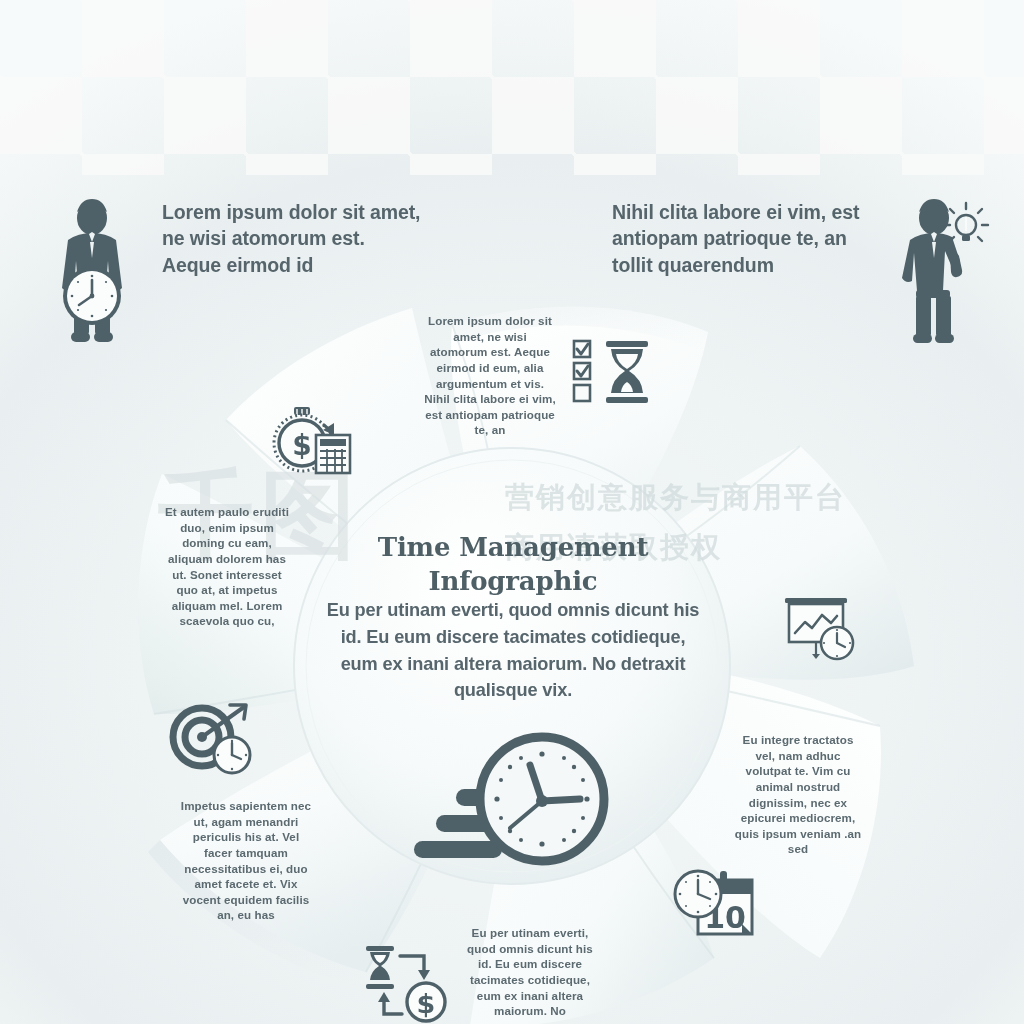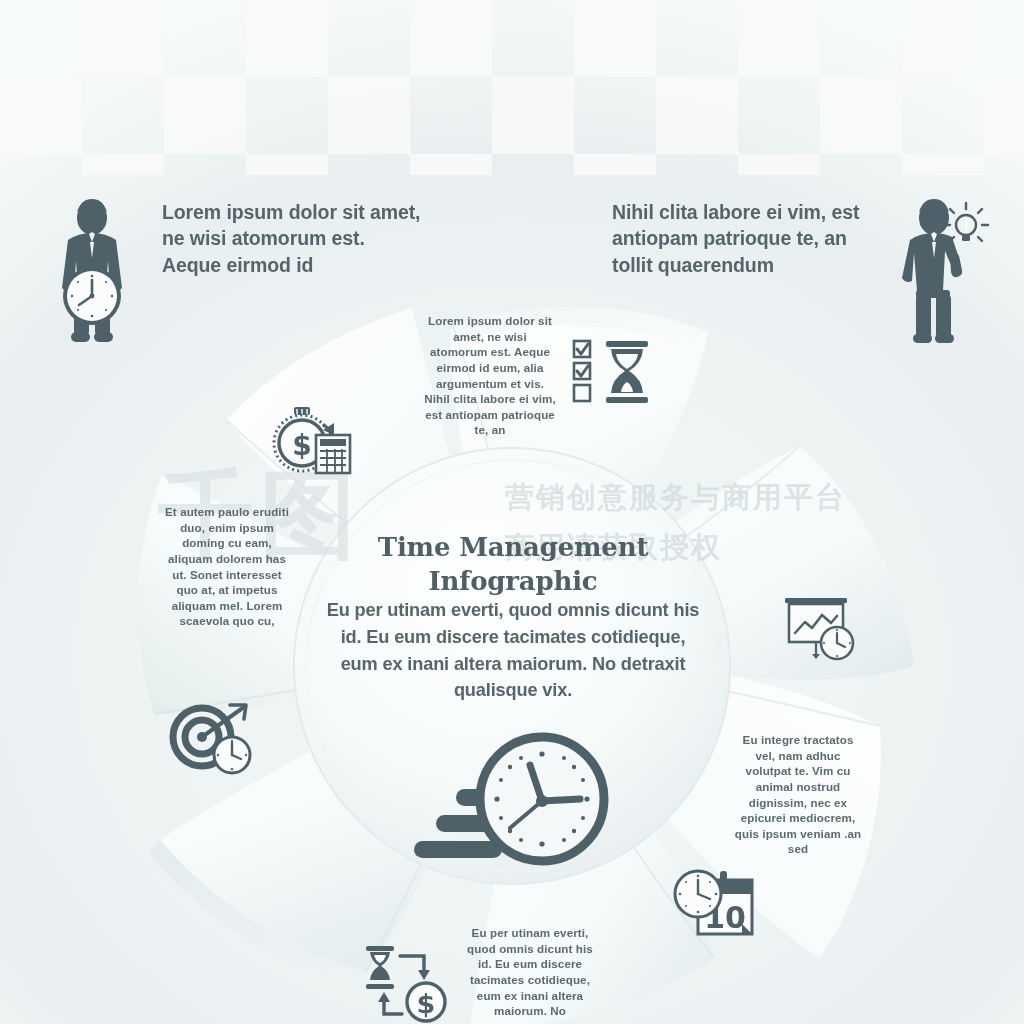--- a/index.html
+++ b/index.html
@@ -287,20 +287,21 @@
       <path d="M18,15 h12 q-1,5 -6,8 q-5,-3 -6,-8 Z" fill="#fbfdfd" stroke="none"></path>
       <path d="M44,16 h24 v16" stroke-width="3.4" stroke-linecap="round" fill="none"></path>
       <path d="M62,30 l6,10 l6,-10 Z" fill="#4f6168" stroke="none"></path>
       <path d="M46,74 h-18 v-14" stroke-width="3.4" stroke-linecap="round" fill="none"></path>
       <path d="M22,62 l6,-10 l6,10 Z" fill="#4f6168" stroke="none"></path>
       <circle cx="70" cy="62" r="19" stroke-width="3.4" fill="#fbfdfd"></circle>
       <text x="70" y="73" font-family="DejaVu Sans, sans-serif" font-size="27" font-weight="700" fill="#4f6168" stroke="none" text-anchor="middle">$</text>
     </svg>
   </div>
 
+  <div class="txt petal-text" style="left:180px;top:798px;width:132px;">Impetus sapientem nec ut, agam menandri periculis his at. Vel facer tamquam necessitatibus ei, duo amet facete et. Vix vocent equidem facilis an, eu has</div>
   <div class="icon" style="left:168px;top:703px;">
     <svg width="92" height="74" viewBox="0 0 92 74" fill="none" stroke="#4f6168">
       <circle cx="34" cy="34" r="29" stroke-width="7"></circle>
       <circle cx="34" cy="34" r="17" stroke-width="7"></circle>
       <circle cx="34" cy="34" r="5" fill="#4f6168" stroke="none"></circle>
       <path d="M34,34 L76,4" stroke-width="4" stroke-linecap="round"></path>
       <path d="M62,2 l16,0 l-2,14" stroke-width="3.6" stroke-linecap="round" stroke-linejoin="round" fill="none"></path>
       <circle cx="64" cy="52" r="18" fill="#fbfdfd" stroke-width="3"></circle>
       <path d="M64,52 L64,40" stroke-width="2.4" stroke-linecap="round"></path>
       <path d="M64,52 L73,56" stroke-width="2.4" stroke-linecap="round"></path>

